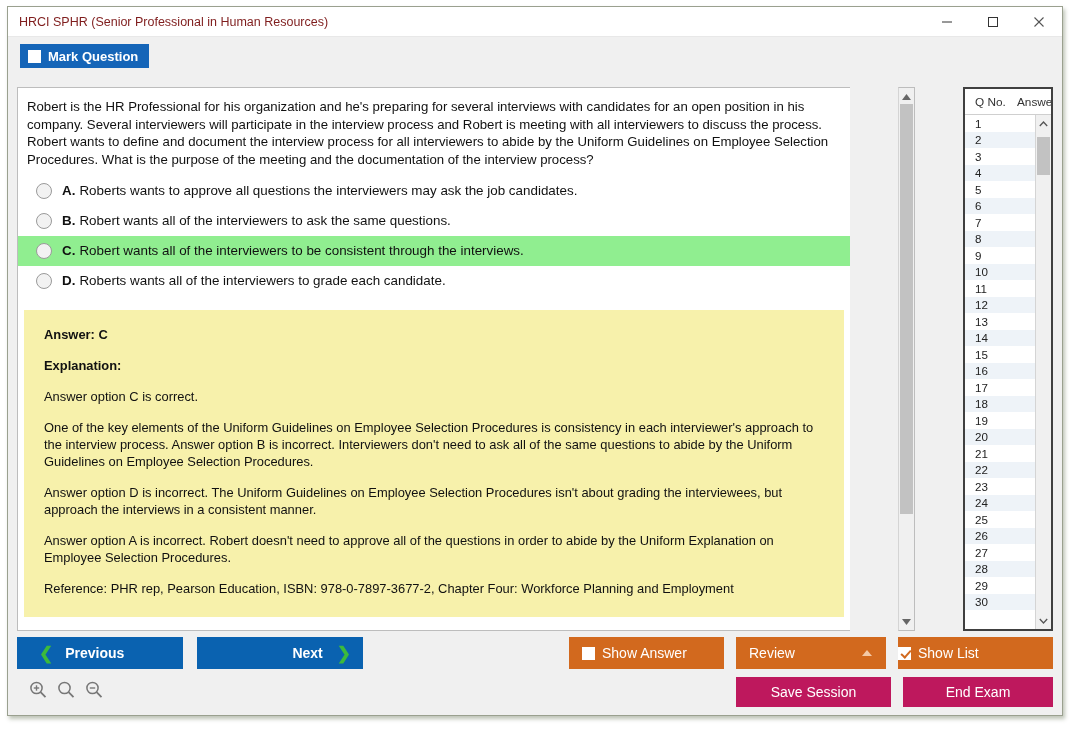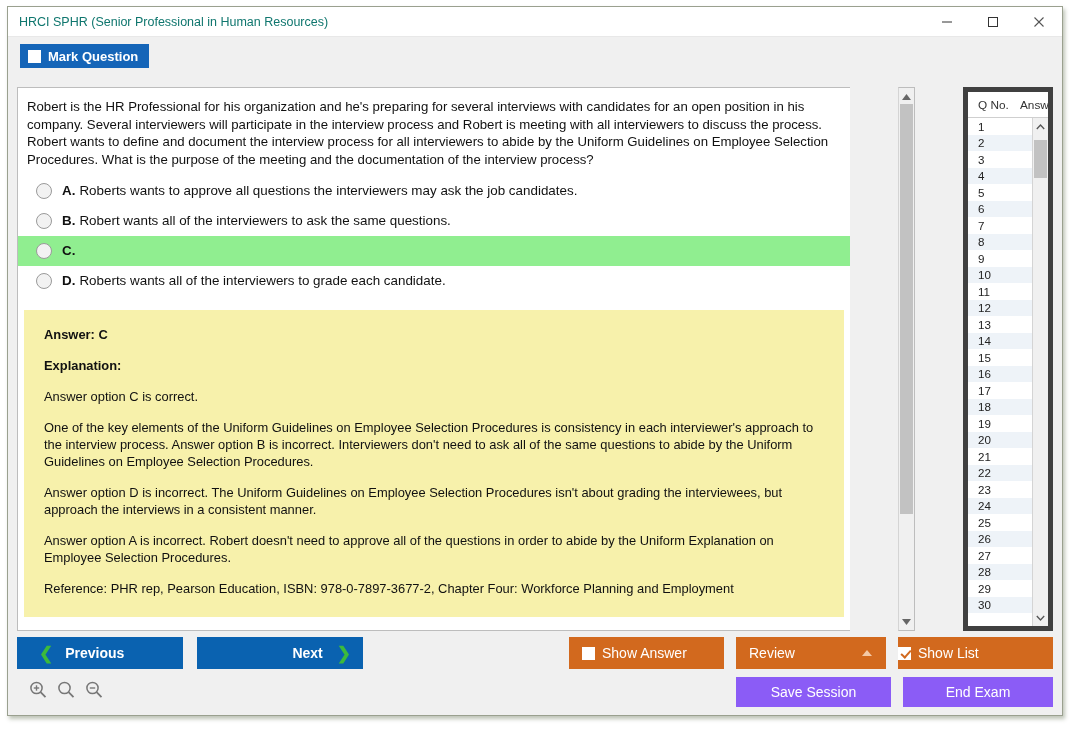--- a/index.html
+++ b/index.html
@@ -26,21 +26,21 @@
   #titlebar {
     height: 30px;
     background: #ffffff;
     display: flex;
     align-items: center;
     flex: 0 0 auto;
     border-bottom: 1px solid #e8e8e8;
   }
   #titlebar-text {
     font-size: 12.5px;
-    color: #0f766e;
+    color: #7f1d1d;
     padding-left: 11px;
     white-space: nowrap;
     flex: 1 1 auto;
   }
   .win-btn {
     width: 46px; height: 29px;
     display: flex; align-items: center; justify-content: center;
     flex: 0 0 auto;
   }
   .win-btn svg { display: block; }
@@ -190,21 +190,21 @@
     height: 410px;
     background: #c2c2c2;
     cursor: pointer;
   }
 
   
   #list-pane {
     flex: 1 1 auto;
     margin-right: 9px;
     background: #ffffff;
-    border: 5px solid #404040;
+    border: 2px solid #404040;
     display: flex;
     flex-direction: column;
     overflow: hidden;
   }
   #list-header {
     display: flex;
     font-size: 11.8px;
     color: #333333;
     padding: 6px 0 5px 0;
     background: #ffffff;
@@ -270,21 +270,21 @@
     align-items: center;
     justify-content: center;
     color: #ffffff;
     font-size: 14px;
     font-weight: bold;
     cursor: pointer;
     white-space: nowrap;
   }
   .btn-blue { background: #0a62b0; }
   .btn-orange { background: #d2691e; font-weight: normal; font-size: 14px; }
-  .btn-navy { background: #8b5cf6; font-weight: normal; font-size: 14px; }
+  .btn-navy { background: #be185d; font-weight: normal; font-size: 14px; }
 
   #btn-previous { width: 166px; justify-content: flex-start; padding-left: 22px; }
   #btn-next { width: 166px; margin-left: 14px; justify-content: flex-end; padding-right: 12px; }
   .chev {
     color: #3cba3c;
     font-size: 17px;
     font-weight: bold;
     line-height: 1;
   }
   #btn-previous .chev { margin-right: 12px; }
@@ -373,20 +373,21 @@
             <span>Roberts wants to approve all questions the interviewers may ask the job candidates.</span>
           </div>
           <div class="option-row">
             <span class="radio"></span>
             <span class="opt-letter">B.</span>
             <span>Robert wants all of the interviewers to ask the same questions.</span>
           </div>
           <div class="option-row correct">
             <span class="radio"></span>
             <span class="opt-letter">C.</span>
+            <span>Robert wants all of the interviewers to be consistent through the interviews.</span>
           </div>
           <div class="option-row">
             <span class="radio"></span>
             <span class="opt-letter">D.</span>
             <span>Roberts wants all of the interviewers to grade each candidate.</span>
           </div>
         </div>
 
         <div id="explanation">
           <p class="bold-line">Answer: C</p>

